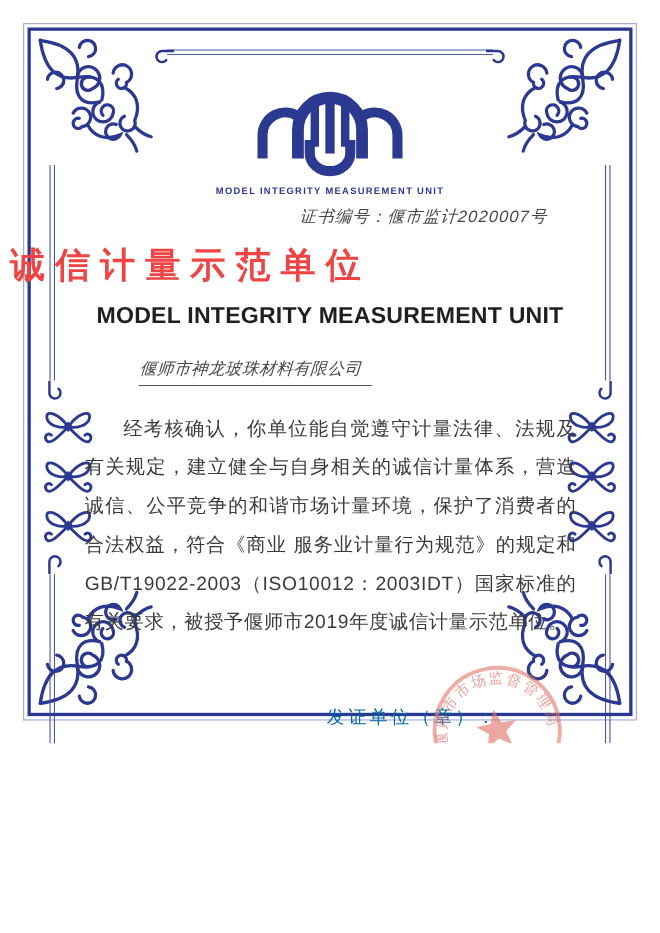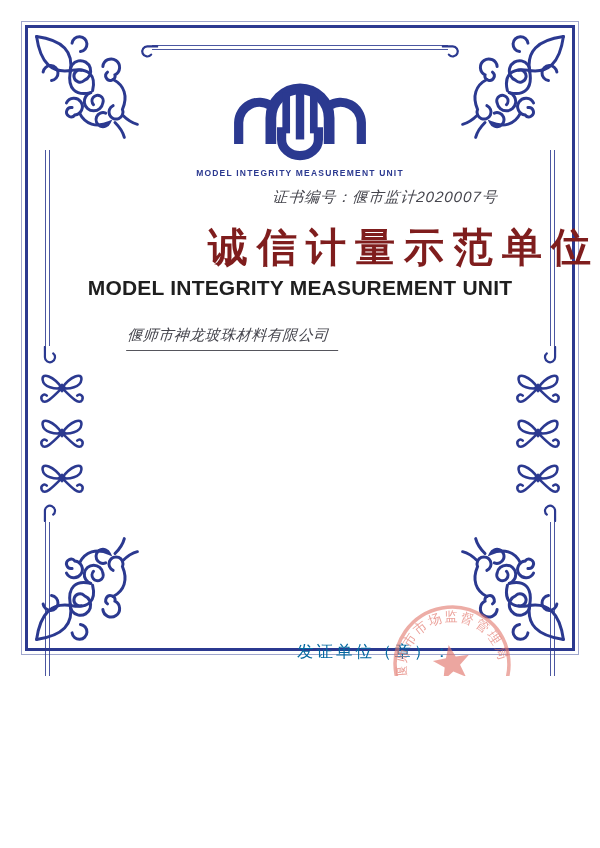--- a/index.html
+++ b/index.html
@@ -33,23 +33,23 @@
   
   .logo-mark{position:absolute;left:218px;top:72px;width:164px;height:92px;color:var(--border-blue);}
   .logo-mark svg{width:100%;height:100%;display:block;}
   .logo-caption{position:absolute;left:0;top:168px;width:100%;text-align:center;
     font-size:8.5px;font-weight:bold;letter-spacing:1.2px;color:var(--border-blue);}
   
   .cert-no{position:absolute;left:230px;top:188px;width:310px;text-align:center;
     font-style:italic;transform:skewX(-4deg);
     font-size:15px;color:var(--hand-ink);letter-spacing:1px;}
   
-  .title-zh{position:absolute;left:0;top:220px;width:100%;text-align:right;
+  .title-zh{position:absolute;left:0;top:220px;width:100%;text-align:left;
     font-family:"Liberation Serif","DejaVu Serif",serif;font-weight:bold;
-    font-size:40px;letter-spacing:9px;color:#7f1d1d;text-indent:9px;}
+    font-size:32px;letter-spacing:9px;color:#ef4444;text-indent:9px;}
   .title-en{position:absolute;left:0;top:276px;width:100%;text-align:center;
     font-weight:bold;font-size:21px;letter-spacing:0.2px;color:#1f1f1f;}
   
   .company{position:absolute;left:127px;top:326px;width:212px;
     border-bottom:1.5px solid #55555c;padding-bottom:5px;
     font-style:italic;transform:skewX(-4deg);
     font-size:15px;color:var(--hand-ink);letter-spacing:0.5px;}
   
   .body-text{position:absolute;left:77px;top:372px;width:447px;
     font-size:17.5px;line-height:35.2px;color:var(--ink);
@@ -219,20 +219,21 @@
   </div>
   <div class="logo-caption">MODEL INTEGRITY MEASUREMENT UNIT</div>
 
   <div class="cert-no"><span>证书编号：</span><span>偃市监计2020007号</span></div>
 
   <div class="title-zh">诚信计量示范单位</div>
   <div class="title-en">MODEL INTEGRITY MEASUREMENT UNIT</div>
 
   <div class="company">偃师市神龙玻珠材料有限公司</div>
 
+  <div class="body-text">经考核确认，你单位能自觉遵守计量法律、法规及有关规定，建立健全与自身相关的诚信计量体系，营造诚信、公平竞争的和谐市场计量环境，保护了消费者的合法权益，符合《商业 服务业计量行为规范》的规定和GB/T19022-2003（ISO10012：2003IDT）国家标准的有关要求，被授予偃师市2019年度诚信计量示范单位。</div>
 
   <div class="issuer-label">发证单位（章）：</div>
   <div class="seal">
     <svg viewBox="0 0 130 130">
       <defs>
         <path id="seal-arc" d="M 21,82 A 46,46 0 1 1 109,82" fill="none"></path>
       </defs>
       <circle cx="65" cy="65" r="56" fill="none" stroke="var(--seal-red)" stroke-width="3.5" opacity="0.75"></circle>
       <text font-size="13" fill="var(--seal-red)" letter-spacing="2" opacity="0.85" font-family="Liberation Sans, sans-serif">
         <textPath href="#seal-arc" startOffset="50%" text-anchor="middle">偃师市市场监督管理局</textPath>

